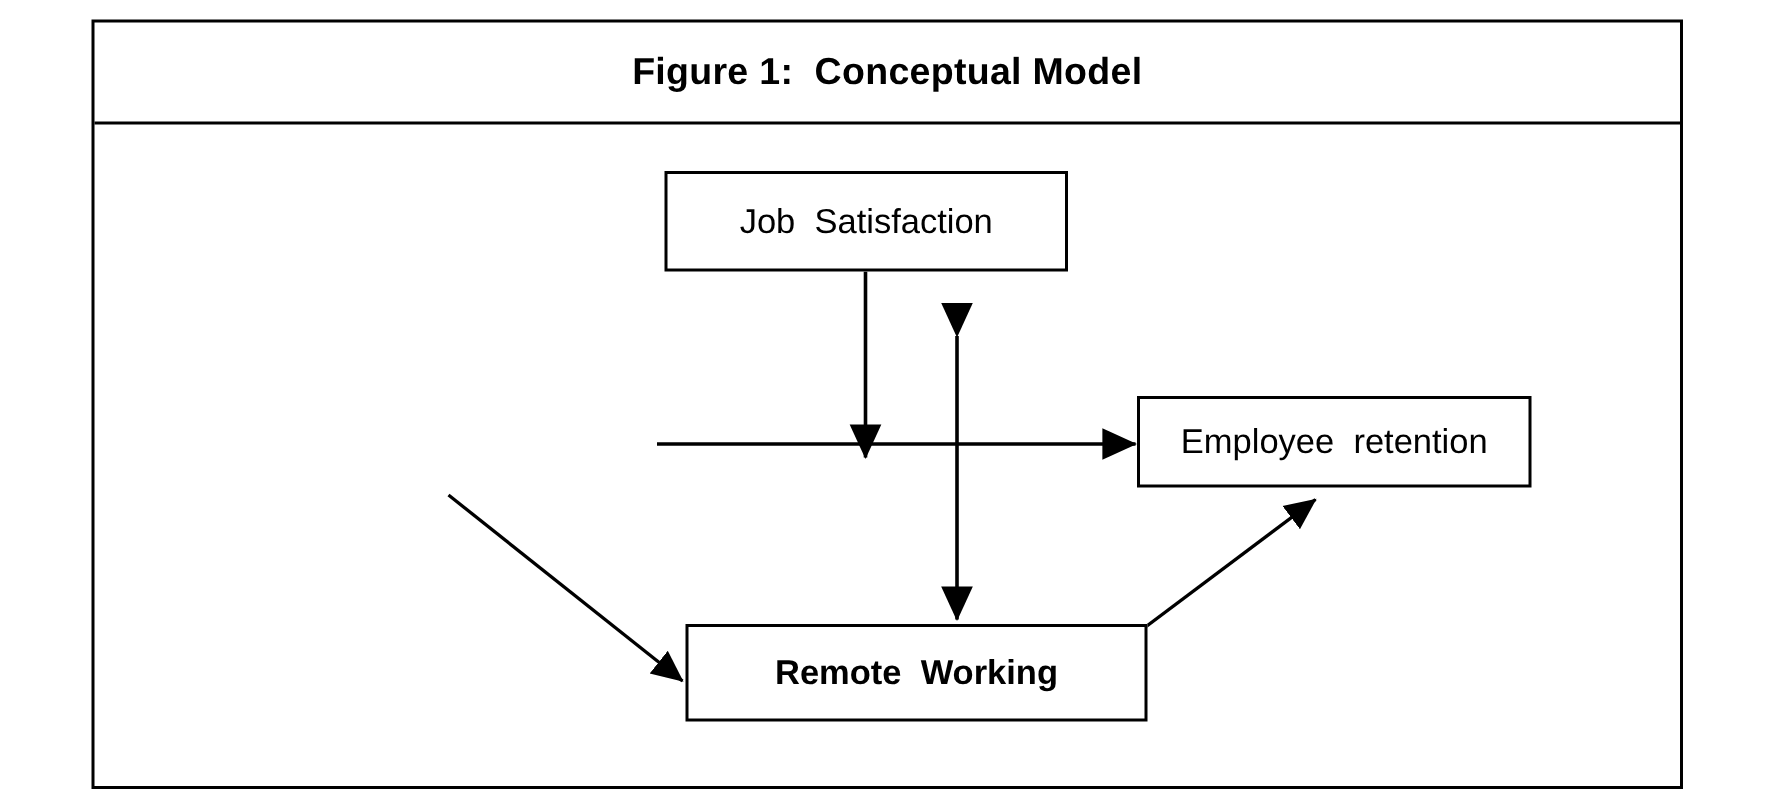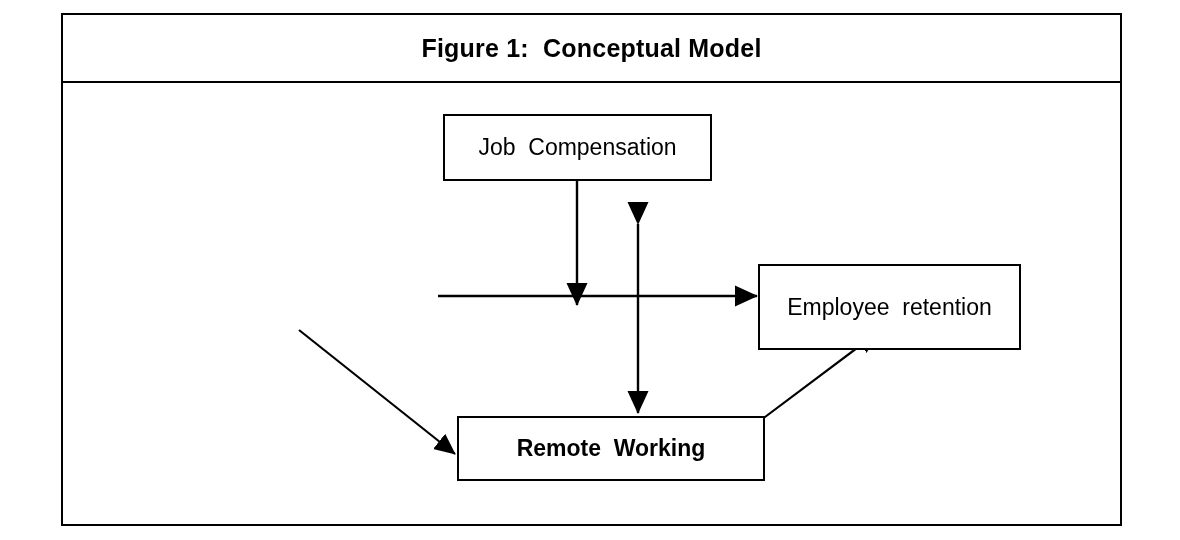--- a/index.html
+++ b/index.html
@@ -79,21 +79,21 @@
   #node-compensation {
     left: 109px;
     top: 180px;
     width: 266px;
     height: 66px;
   }
   #node-employee-retention {
     left: 695px;
     top: 181px;
     width: 263px;
-    height: 86px;
+    height: 61px;
   }
   #node-remote-working {
     left: 394px;
     top: 333px;
     width: 308px;
     height: 65px;
     font-weight: bold;
   }
   
   .arrow-layer {
@@ -144,21 +144,21 @@
             <line x1="236" y1="247" x2="392" y2="371" stroke="#000000" stroke-width="2.2" marker-end="url(#ah)"></line>
           </g>
 
           <g>
             <line x1="658" y1="367" x2="814" y2="250" stroke="#000000" stroke-width="2.2" marker-end="url(#ah)"></line>
           </g>
         </svg>
       </div>
 
       <div class="node" id="node-job-satisfaction">
-        <span>Job  Compensation</span>
+        <span>Job  Satisfaction</span>
       </div>
 
 
       <div class="node" id="node-employee-retention">
         <span>Employee  retention</span>
       </div>
 
       <div class="node" id="node-remote-working">
         <span>Remote  Working</span>
       </div>

